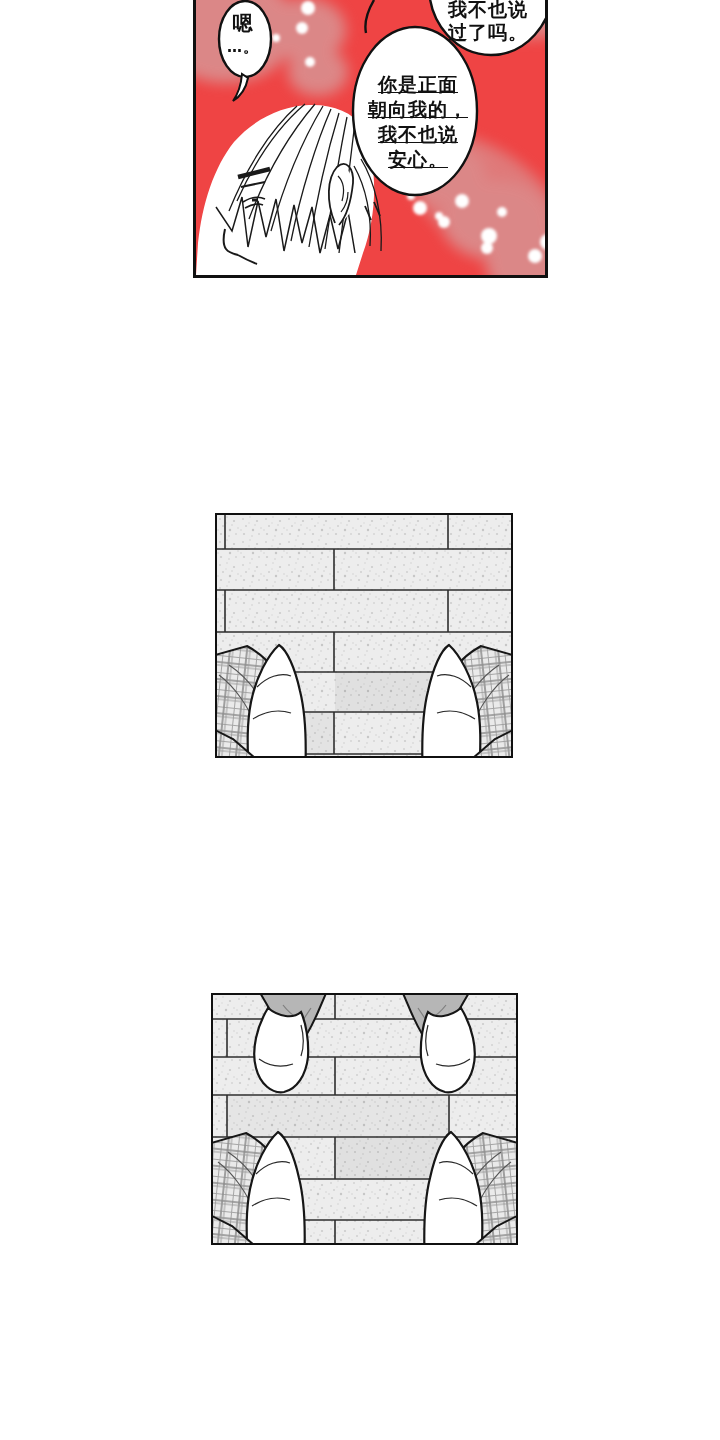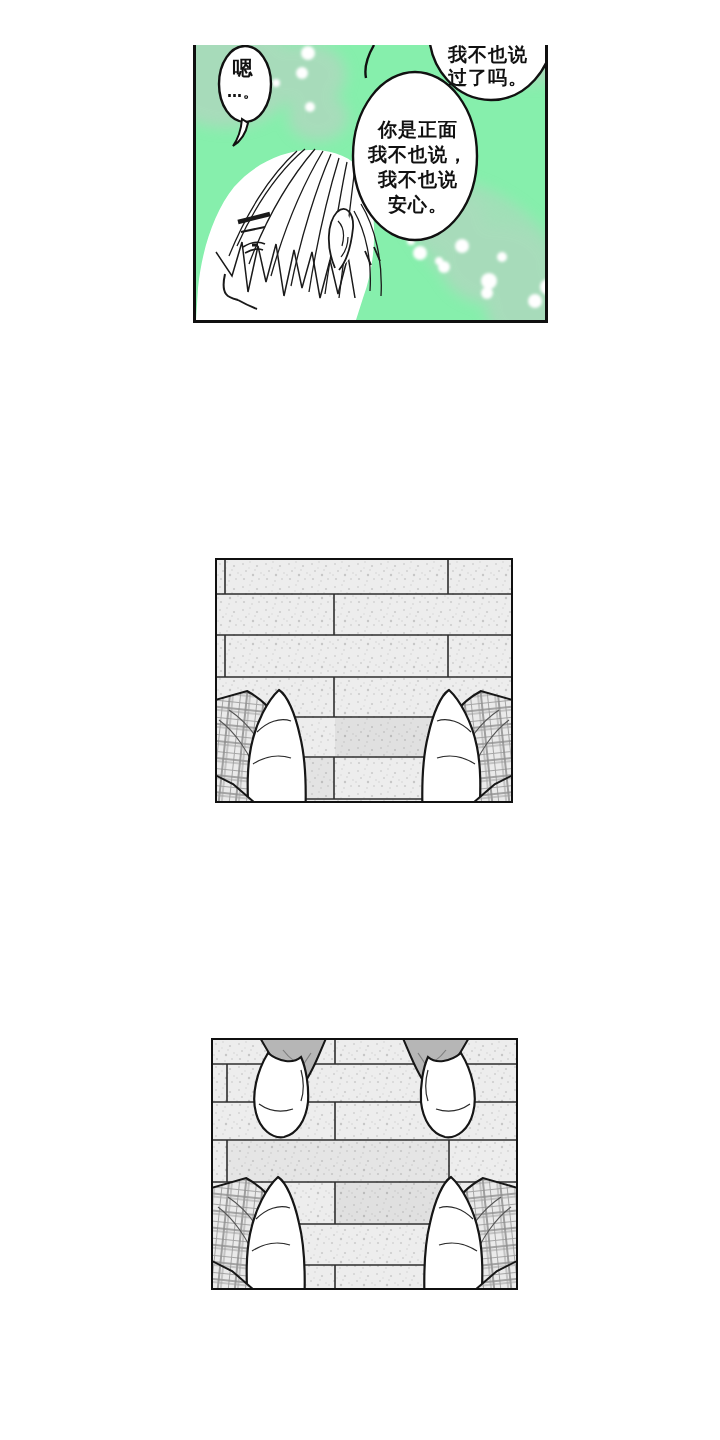--- a/index.html
+++ b/index.html
@@ -1,33 +1,33 @@
 <!DOCTYPE html>
 <html><head>
 <meta charset="utf-8">
 <style>
   html,body{margin:0;padding:0;}
   body{
     width:720px;height:1440px;position:relative;background:#ffffff;
     font-family:"DejaVu Sans",sans-serif;
   }
   .panel{
-    position:absolute;box-sizing:border-box;background:#86efac;
-    border:3px solid #101010;overflow:hidden;margin-top:45px;
+    position:absolute;box-sizing:border-box;background:#ef4444;
+    border:3px solid #101010;overflow:hidden;
   }
   #panel1{left:193px;top:0;width:355px;height:278px;border-top:none;}
   #panel2{left:215px;top:513px;width:298px;height:245px;border-width:2px;}
   #panel3{left:211px;top:993px;width:307px;height:252px;border-width:2px;}
   svg.scene{position:absolute;left:0;top:0;width:100%;height:100%;display:block;}
   .bubble-text{
     position:absolute;text-align:center;font-weight:700;color:#111;
     letter-spacing:1px;line-height:25px;font-size:19px;
   }
   #bubble-top-text{left:230px;top:-2px;width:124px;line-height:23px;}
-  #bubble-main-text{left:160px;top:72px;width:124px;}
+  #bubble-main-text{left:160px;top:72px;width:124px;text-decoration:underline;}
   #bubble-small-text{left:11px;top:10px;width:72px;}
   #bubble-small-text .l1{font-size:20px;line-height:26px;display:block;}
   #bubble-small-text .l2{font-size:15px;line-height:22px;display:block;}
   .defs-holder{position:absolute;width:0;height:0;overflow:hidden;}
 </style>
 </head>
 <body>
 
 <svg class="defs-holder" aria-hidden="true">
   <defs>
@@ -157,21 +157,21 @@
       </g>
     </g>
   </svg>
 
   <div id="bubble-top-text" class="bubble-text">
     <div>我不也说</div>
     <div>过了吗。</div>
   </div>
   <div id="bubble-main-text" class="bubble-text">
     <div>你是正面</div>
-    <div>我不也说，</div>
+    <div>朝向我的，</div>
     <div>我不也说</div>
     <div>安心。</div>
   </div>
   <div id="bubble-small-text" class="bubble-text">
     <span class="l1">嗯</span>
     <span class="l2">…。</span>
   </div>
 </div>
 
 <div id="panel2" class="panel">

